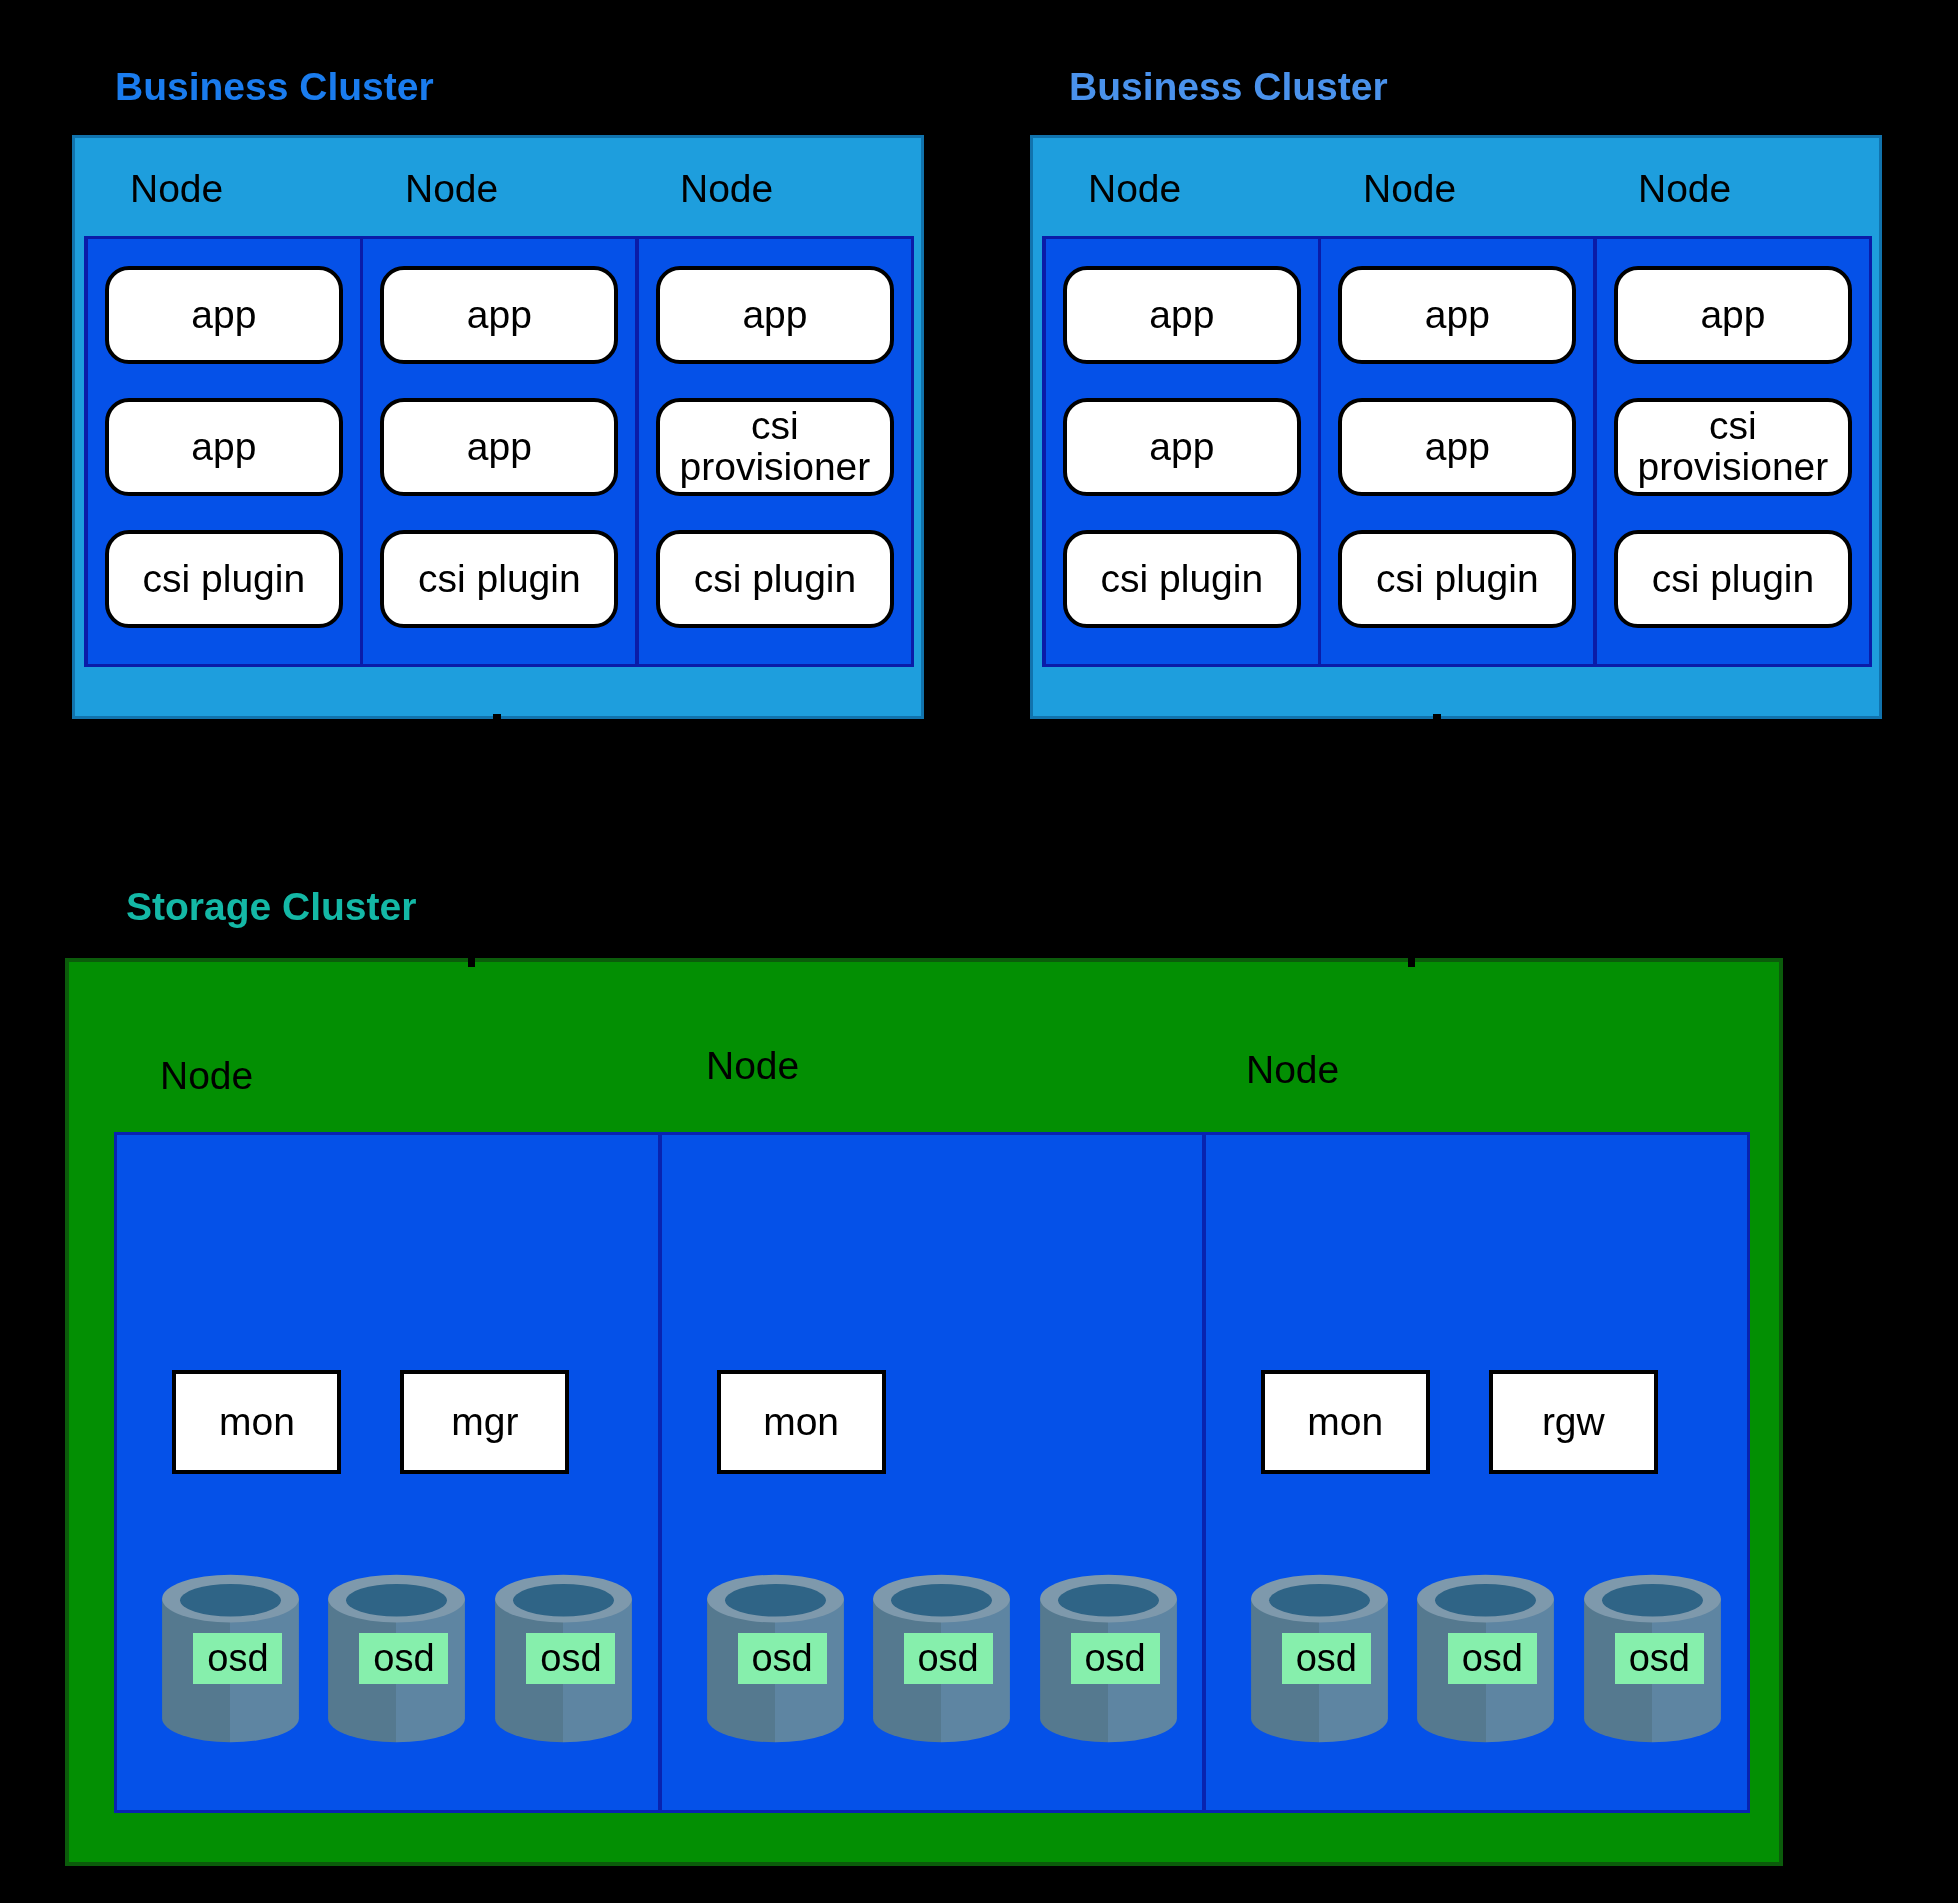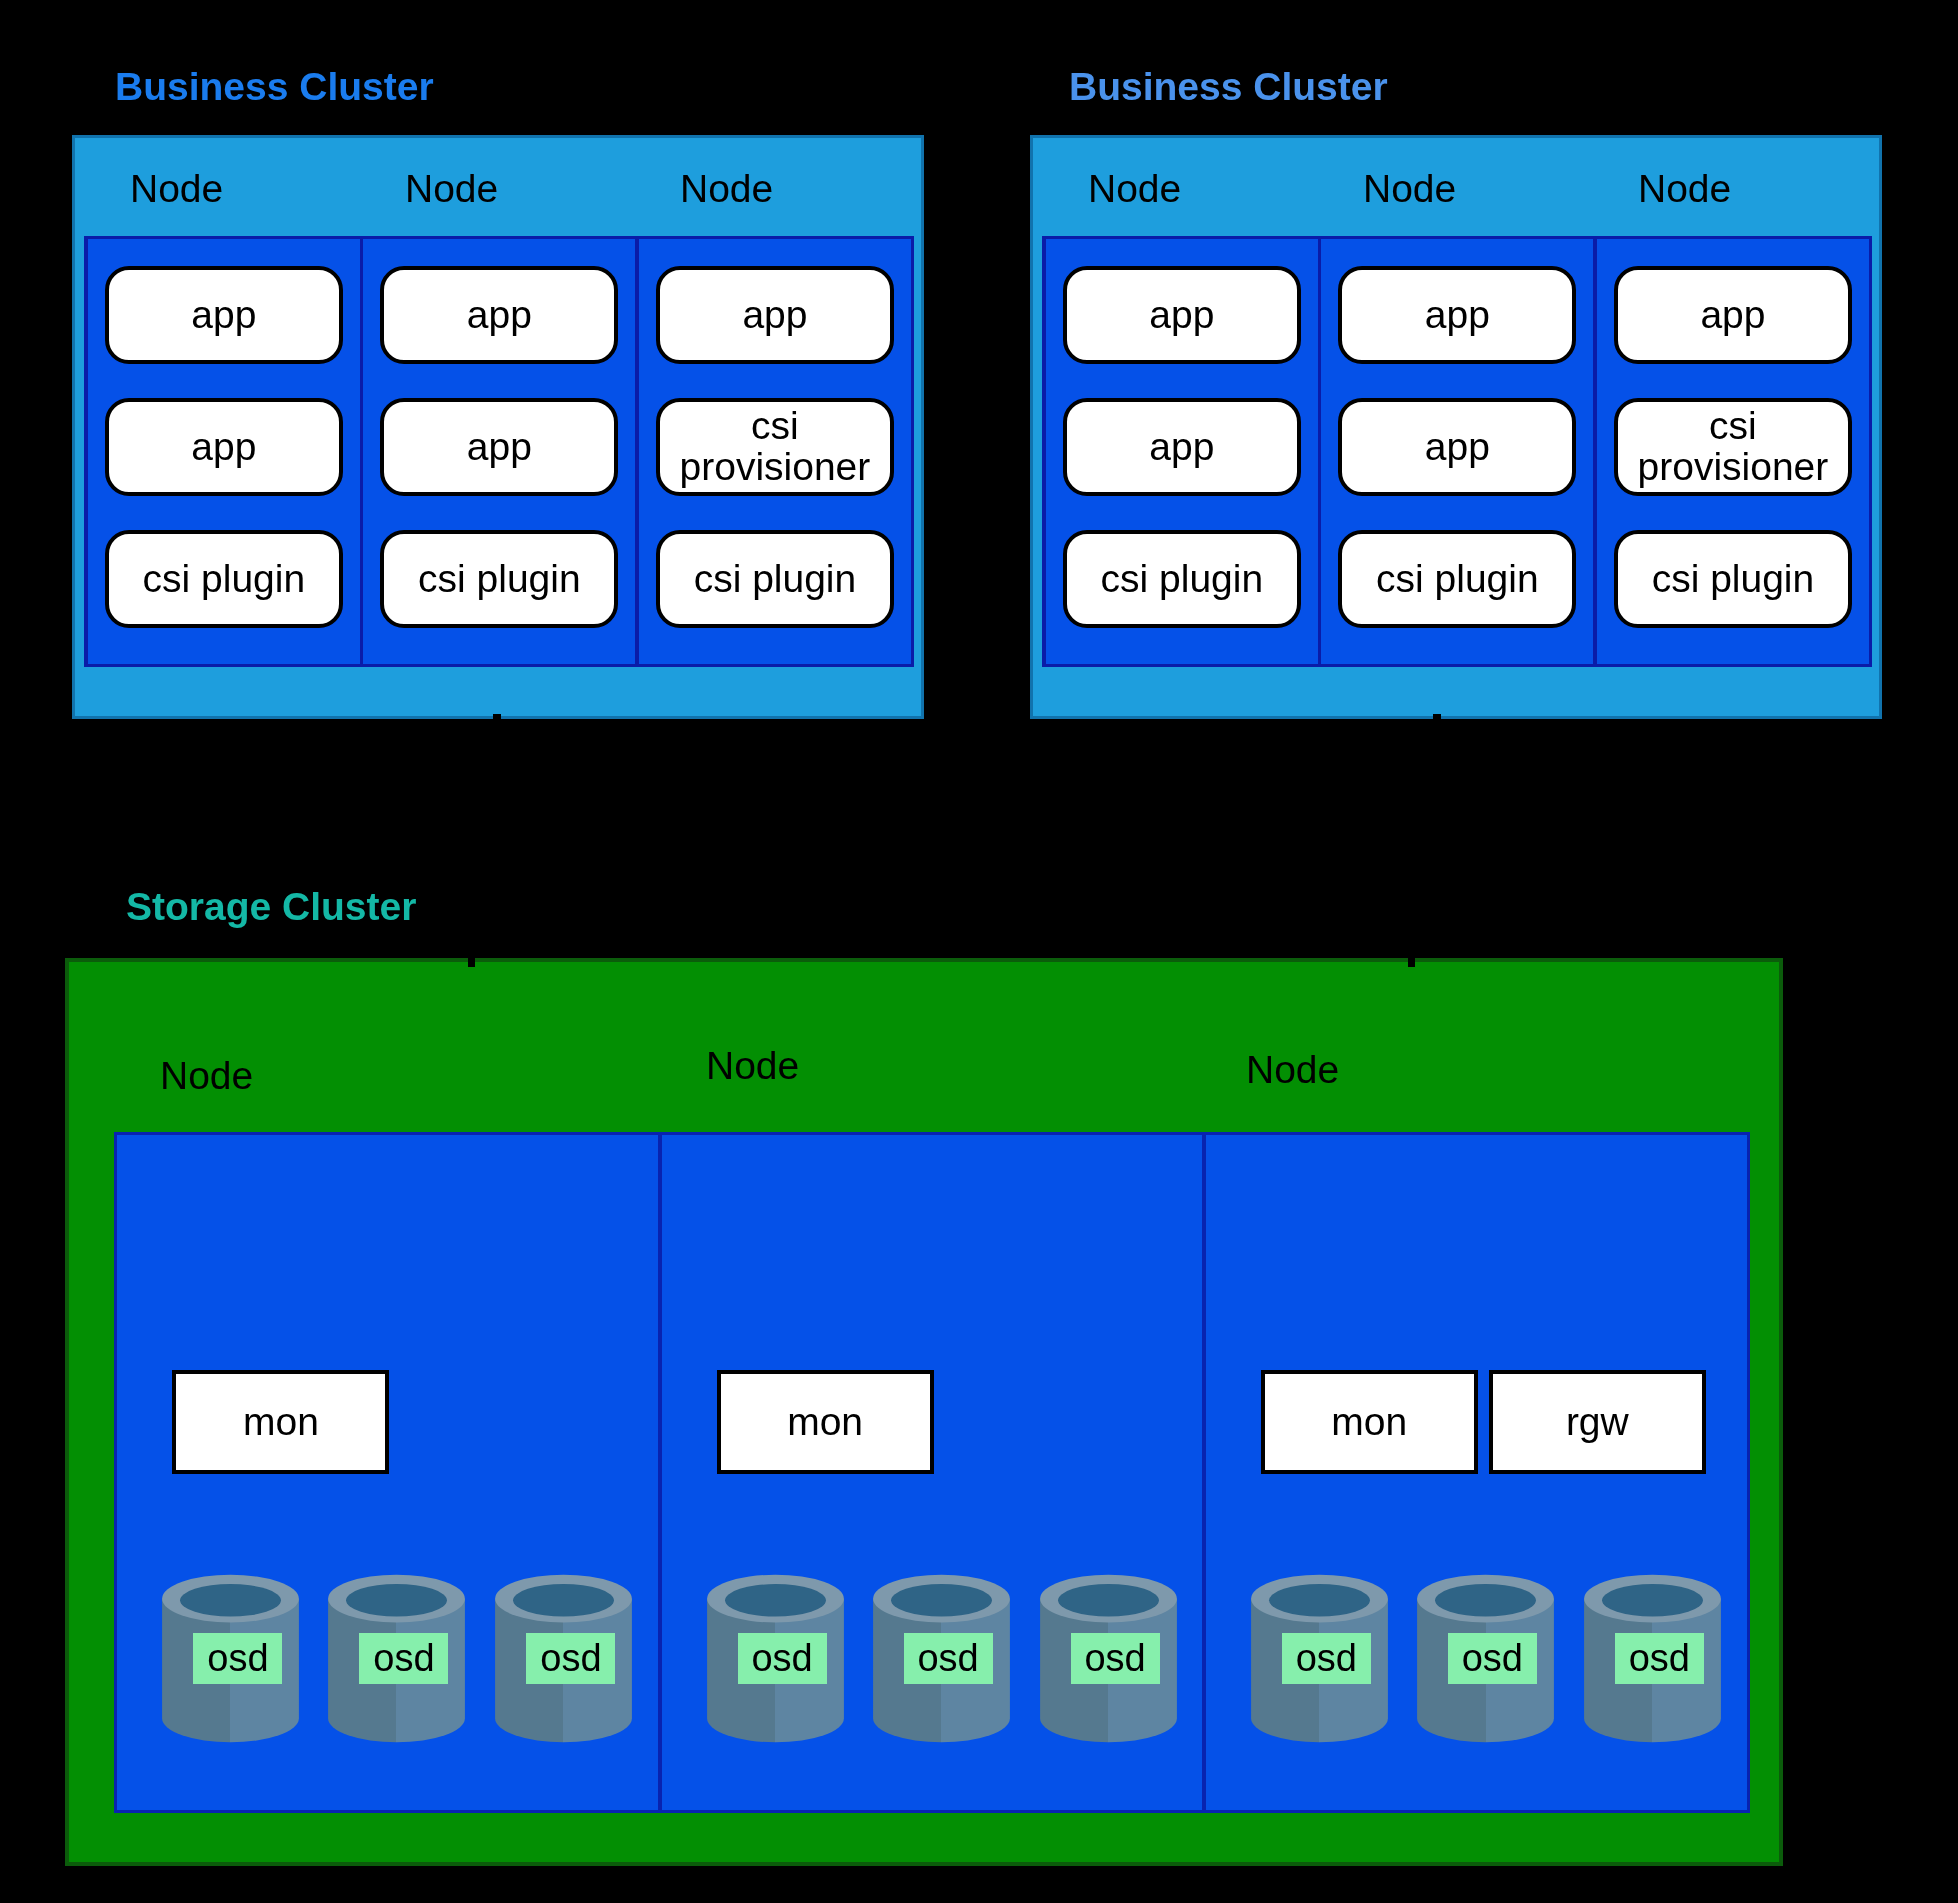--- a/index.html
+++ b/index.html
@@ -50,21 +50,21 @@
     display:grid;grid-template-columns:repeat(3,1fr);gap:3.4px;padding:3.4px;
     background:#0823b0;box-sizing:border-box;
   }
   .sc-col{background:#0551e8;position:relative;}
   .rook-box{
     position:absolute;left:74px;top:65px;width:384px;height:104px;
     background:#fff;border:4.3px solid #000;box-sizing:border-box;
     display:flex;align-items:center;justify-content:center;font-size:39px;
   }
   .svc-box{
-    position:absolute;top:235px;width:217px;height:104px;
+    position:absolute;top:235px;width:169px;height:104px;
     background:#fff;border:4.3px solid #000;box-sizing:border-box;
     display:flex;align-items:center;justify-content:center;font-size:39px;
   }
   .svc-box.s0{left:55px;} .svc-box.s1{left:283px;}
   .cyl{position:absolute;top:438px;width:137px;height:171px;}
   .cyl.c0{left:45px;} .cyl.c1{left:211px;} .cyl.c2{left:378px;}
   .cyl svg{position:absolute;left:0;top:0;}
   .osd-label{
     position:absolute;left:31px;top:60px;width:89px;height:51px;background:#86efac;
     display:flex;align-items:center;justify-content:center;font-size:38px;color:#000;
@@ -142,20 +142,21 @@
 
   <div class="sc-box">
     <div class="sc-node-label n0">Node</div>
     <div class="sc-node-label n1">Node</div>
     <div class="sc-node-label n2">Node</div>
 
     <div class="sc-grid">
 
       <div class="sc-col">
         <div class="svc-box s0">mon</div>
+        <div class="svc-box s1">mgr</div>
         <div class="cyl c0">
           <svg width="137" height="171" viewBox="0 0 160 200">
             <path d="M0 30 L0 170 A80 28 0 0 0 160 170 L160 30 Z" fill="url(#cylBody)"></path>
             <ellipse cx="80" cy="30" rx="80" ry="28" fill="#7e99ac"></ellipse>
             <ellipse cx="80" cy="32" rx="59" ry="19" fill="#2f6486"></ellipse>
           </svg>
           <div class="osd-label">osd</div>
         </div>
         <div class="cyl c1">
           <svg width="137" height="171" viewBox="0 0 160 200">

